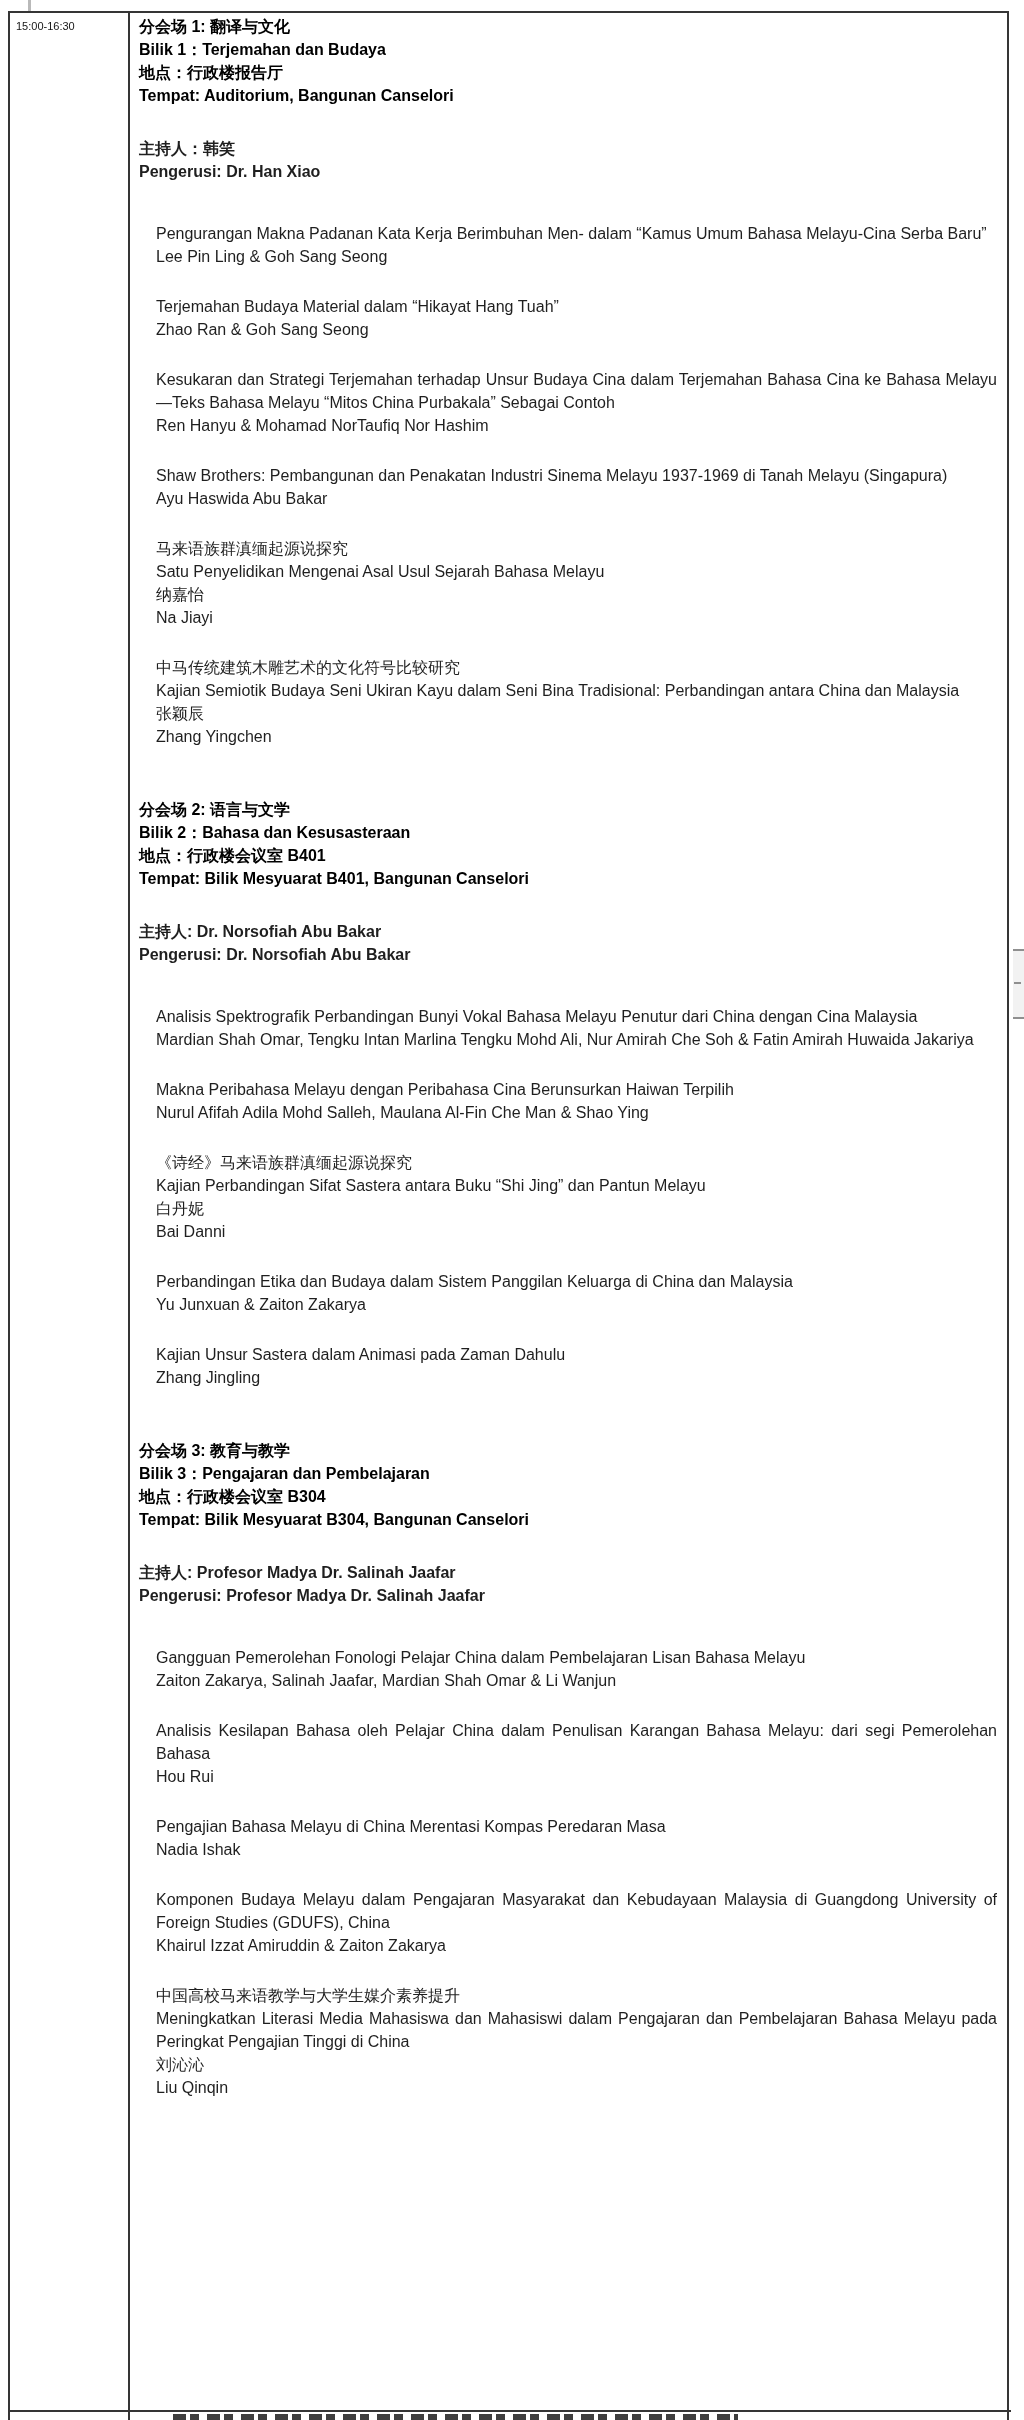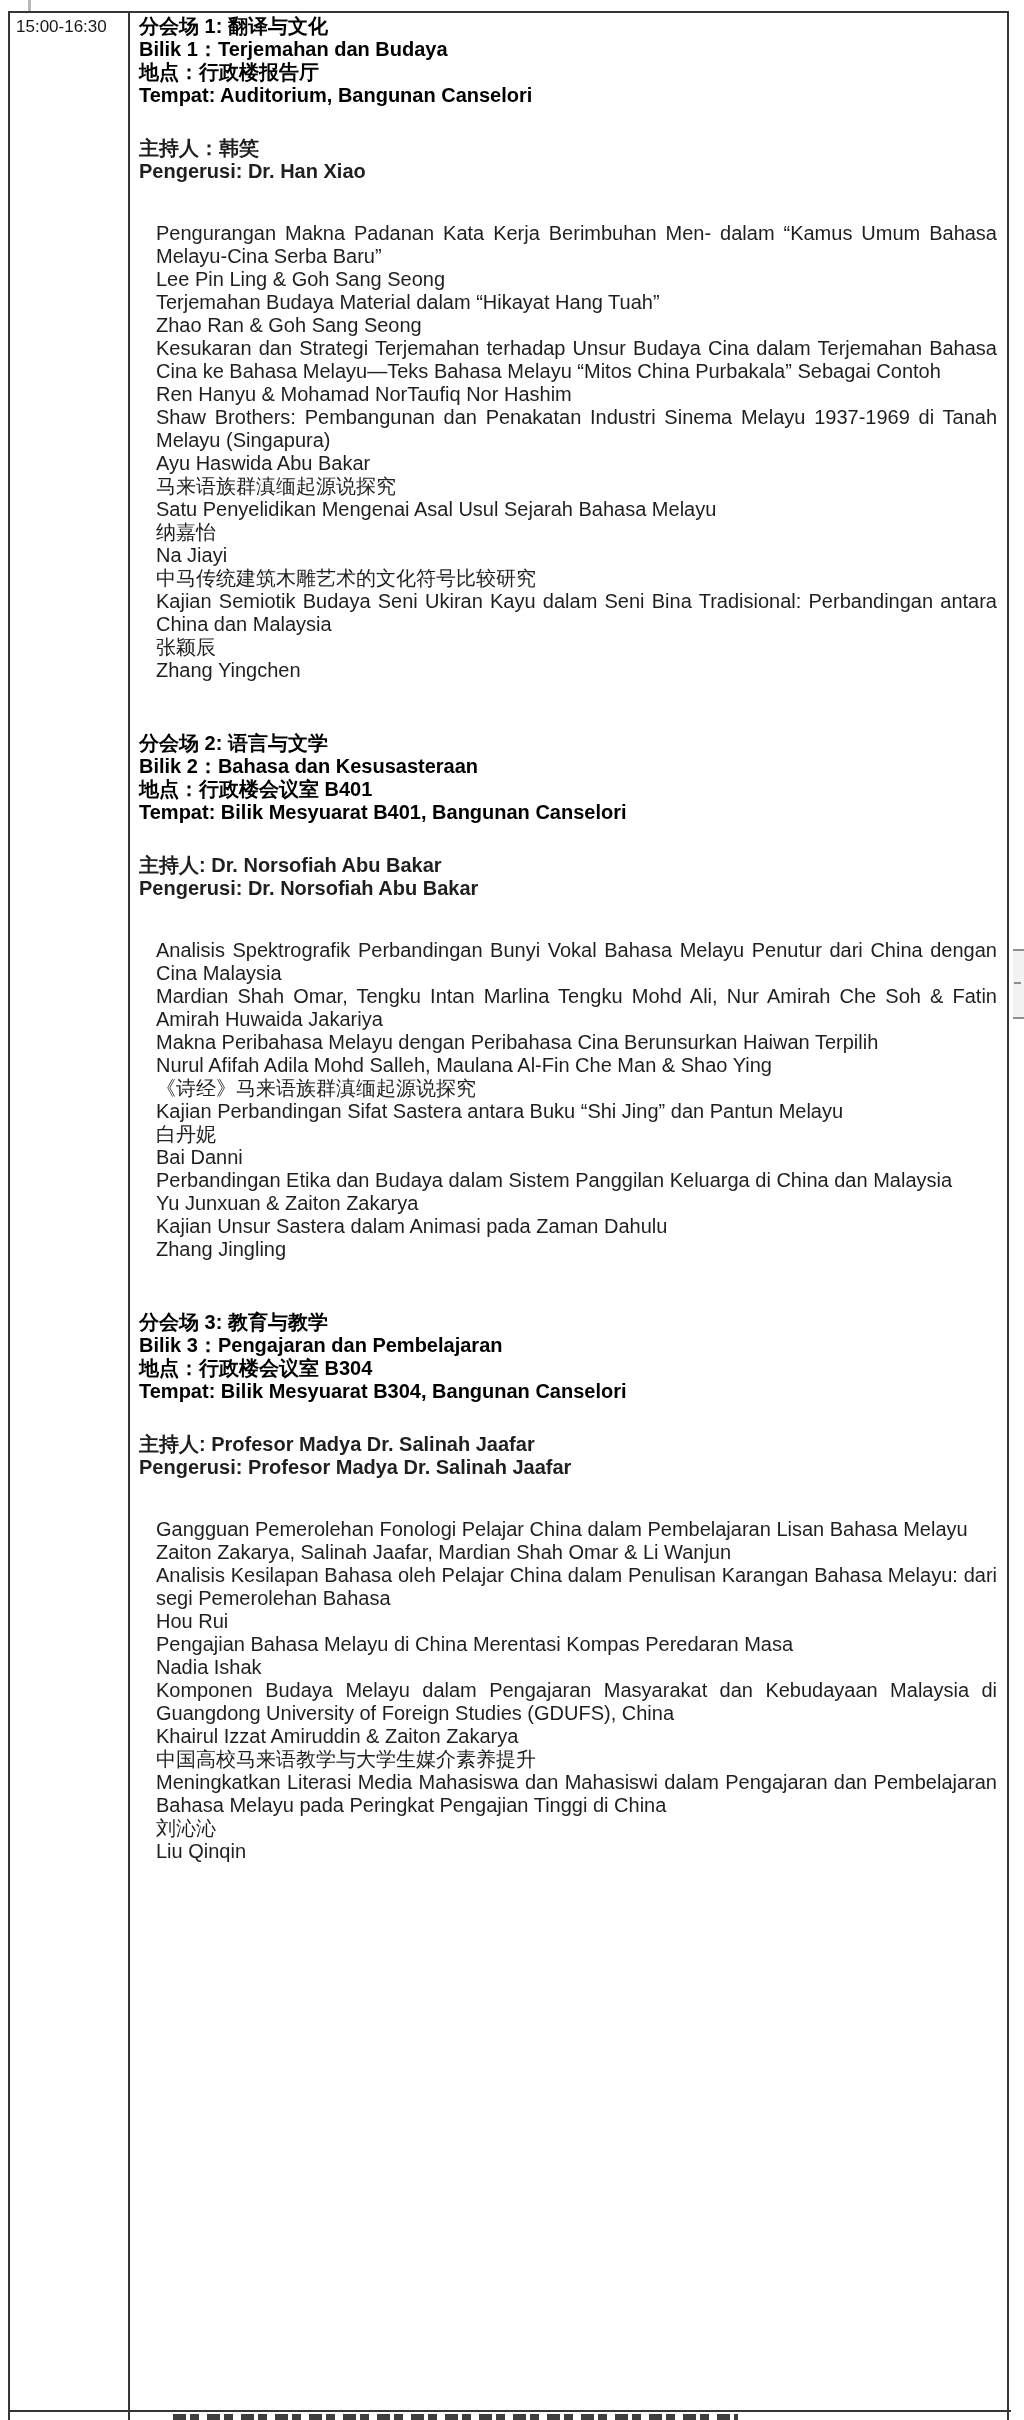--- a/index.html
+++ b/index.html
@@ -13,33 +13,33 @@
   
   .top-mark{position:absolute;left:28px;top:0;width:3px;height:11px;background:#b9b9b9;}
   
   .tbl{
     position:absolute;left:8px;top:11px;width:1001px;height:2409px;
     border-top:2px solid #353535;border-left:2px solid #353535;border-right:2px solid #353535;
     display:flex;box-sizing:border-box;background:#fff;
   }
   .time-cell{
     width:120px;flex:0 0 120px;border-right:2px solid #353535;box-sizing:border-box;
-    padding:2px 2px 0 6px;font-size:17px;line-height:23px;color:#161616;
+    padding:2px 2px 0 6px;font-size:11px;line-height:23px;color:#161616;
   }
   .content-cell{
     flex:1 1 auto;padding:2px 10px 0 9px;box-sizing:border-box;
-    font-size:20px;line-height:23px;
+    font-size:16px;line-height:23px;
   }
   .line{line-height:23px;white-space:pre-wrap;}
   .bold{font-weight:bold;color:#000;}
   .session{margin-top:50px;}
   .session:first-child{margin-top:0;}
   .chair{margin-top:30px;font-weight:bold;}
   .papers{padding-left:17px;margin-top:39px;}
-  .paper{}
+  .paper{margin-top:27px;}
   .paper:first-child{margin-top:0;}
   .ptitle{text-align:justify;line-height:23px;}
   .pauthors{text-align:justify;line-height:23px;}
   
   .row-divider{position:absolute;left:8px;top:2410px;width:1003px;height:2px;background:#353535;}
   
   .next-row-clip{
     position:absolute;left:173px;top:2414px;width:565px;height:6px;overflow:hidden;
     background:repeating-linear-gradient(90deg,
       #1c1c1c 0px,#1c1c1c 13px,transparent 13px,transparent 17px,

